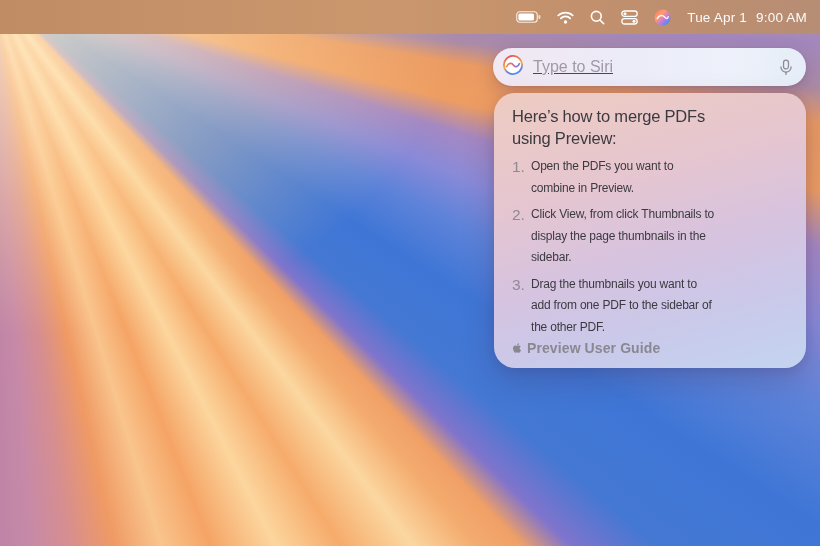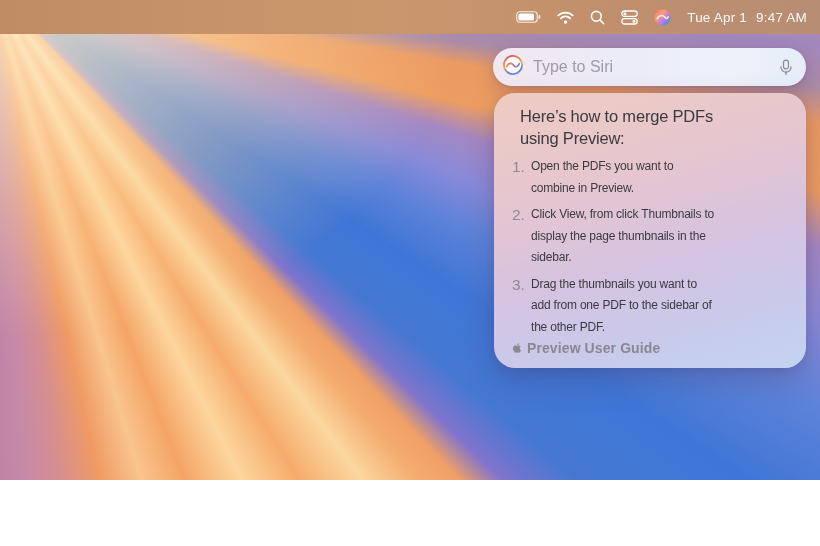--- a/index.html
+++ b/index.html
@@ -1,21 +1,21 @@
 <!DOCTYPE html>
 <html><head>
 <meta charset="utf-8">
 <style>
   * { margin: 0; padding: 0; box-sizing: border-box; }
   html, body { width: 820px; height: 546px; overflow: hidden; }
   body { font-family: "Liberation Sans", sans-serif; }
 
   .screen {
     position: relative;
-    width: 820px; height: 480px;
+    width: 820px; height: 546px;
     overflow: hidden;
     background: #fde047;
   }
 
   
   .wallpaper {
     position: absolute; inset: 0;
     background:
       radial-gradient(620px 480px at 2% -2%,
         rgba(255,236,200,0.85), rgba(255,220,165,0.35) 45%, rgba(255,220,165,0) 72%),
@@ -62,40 +62,40 @@
     position: absolute; top: 48px; right: 14px;
     width: 313px; height: 38px; border-radius: 19px;
     background: linear-gradient(95deg, #f1e8f2, #ecebf8 40%, #edf1fa 75%, #e6edf8);
     box-shadow: 0 6px 18px rgba(70,45,90,0.25), 0 1px 3px rgba(70,45,90,0.12);
     display: flex; align-items: center;
     padding: 0 11px 0 9px; gap: 9px;
   }
   .siri-input {
     flex: 1; border: none; outline: none; background: transparent;
     font-family: "Liberation Sans", sans-serif;
-    font-size: 16px; color: #4a4650; min-width: 0;
+    font-size: 16px; color: #4a4650; min-width: 0; text-decoration: underline;
   }
   .siri-input::placeholder { color: #a099a6; opacity: 1; }
   .mic-btn { border: none; background: transparent; display: flex; align-items: center;
              cursor: pointer; padding: 0; }
 
   
   .siri-card {
     position: absolute; top: 93px; right: 14px;
     width: 312px; height: 275px; border-radius: 21px;
     background: linear-gradient(165deg, #eeccc2 0%, #e6c6cf 32%, #d6c3e0 58%, #cac9ea 78%, #c3d4f0 100%);
     box-shadow: 0 12px 30px rgba(70,45,90,0.28), 0 2px 8px rgba(70,45,90,0.12);
     padding: 13px 17px 12px 18px;
     color: #3c3a41;
     display: flex; flex-direction: column;
     overflow: hidden;
   }
   .card-title {
     font-size: 16.5px; line-height: 21.5px; font-weight: 500;
-    letter-spacing: -0.2px; white-space: pre-line; margin-bottom: 7px; margin-left: 8px;
+    letter-spacing: -0.2px; white-space: pre-line; margin-bottom: 7px;
   }
   .card-steps { display: flex; flex-direction: column; gap: 5px; }
   .step-row { display: grid; grid-template-columns: 19px 1fr; }
   .step-num { color: #8e8a94; font-size: 15.5px; line-height: 21.5px; }
   .step-text {
     font-size: 12px; line-height: 21.5px; letter-spacing: -0.2px;
     white-space: pre-line; color: #3c3a41;
   }
   .card-footer {
     margin-top: auto; display: flex; align-items: center; gap: 5px;
@@ -155,21 +155,21 @@
             <stop offset="1" stop-color="#6fc3f2"></stop>
           </linearGradient>
         </defs>
         <circle cx="8.5" cy="8.5" r="8" fill="url(#smg)"></circle>
         <path d="M3.2 9.6 C5.4 5.8 8.6 5.6 10.6 8.0 C12.2 9.9 13.6 10.4 14.2 7.8" stroke="rgba(255,255,255,0.9)" stroke-width="1.5" fill="none" stroke-linecap="round"></path>
       </svg>
     </span>
 
     <span class="clock">
       <span>Tue Apr 1</span>
-      <span>9:47 AM</span>
+      <span>9:00 AM</span>
     </span>
   </div>
 
   <div class="siri-bar">
     <span class="status-icon">
       <svg width="22" height="22" viewBox="0 0 22 22">
         <defs>
           <linearGradient id="sig" x1="0.3" y1="0" x2="0.6" y2="1">
             <stop offset="0" stop-color="#e34f63"></stop>
             <stop offset="0.3" stop-color="#ef8a46"></stop>

